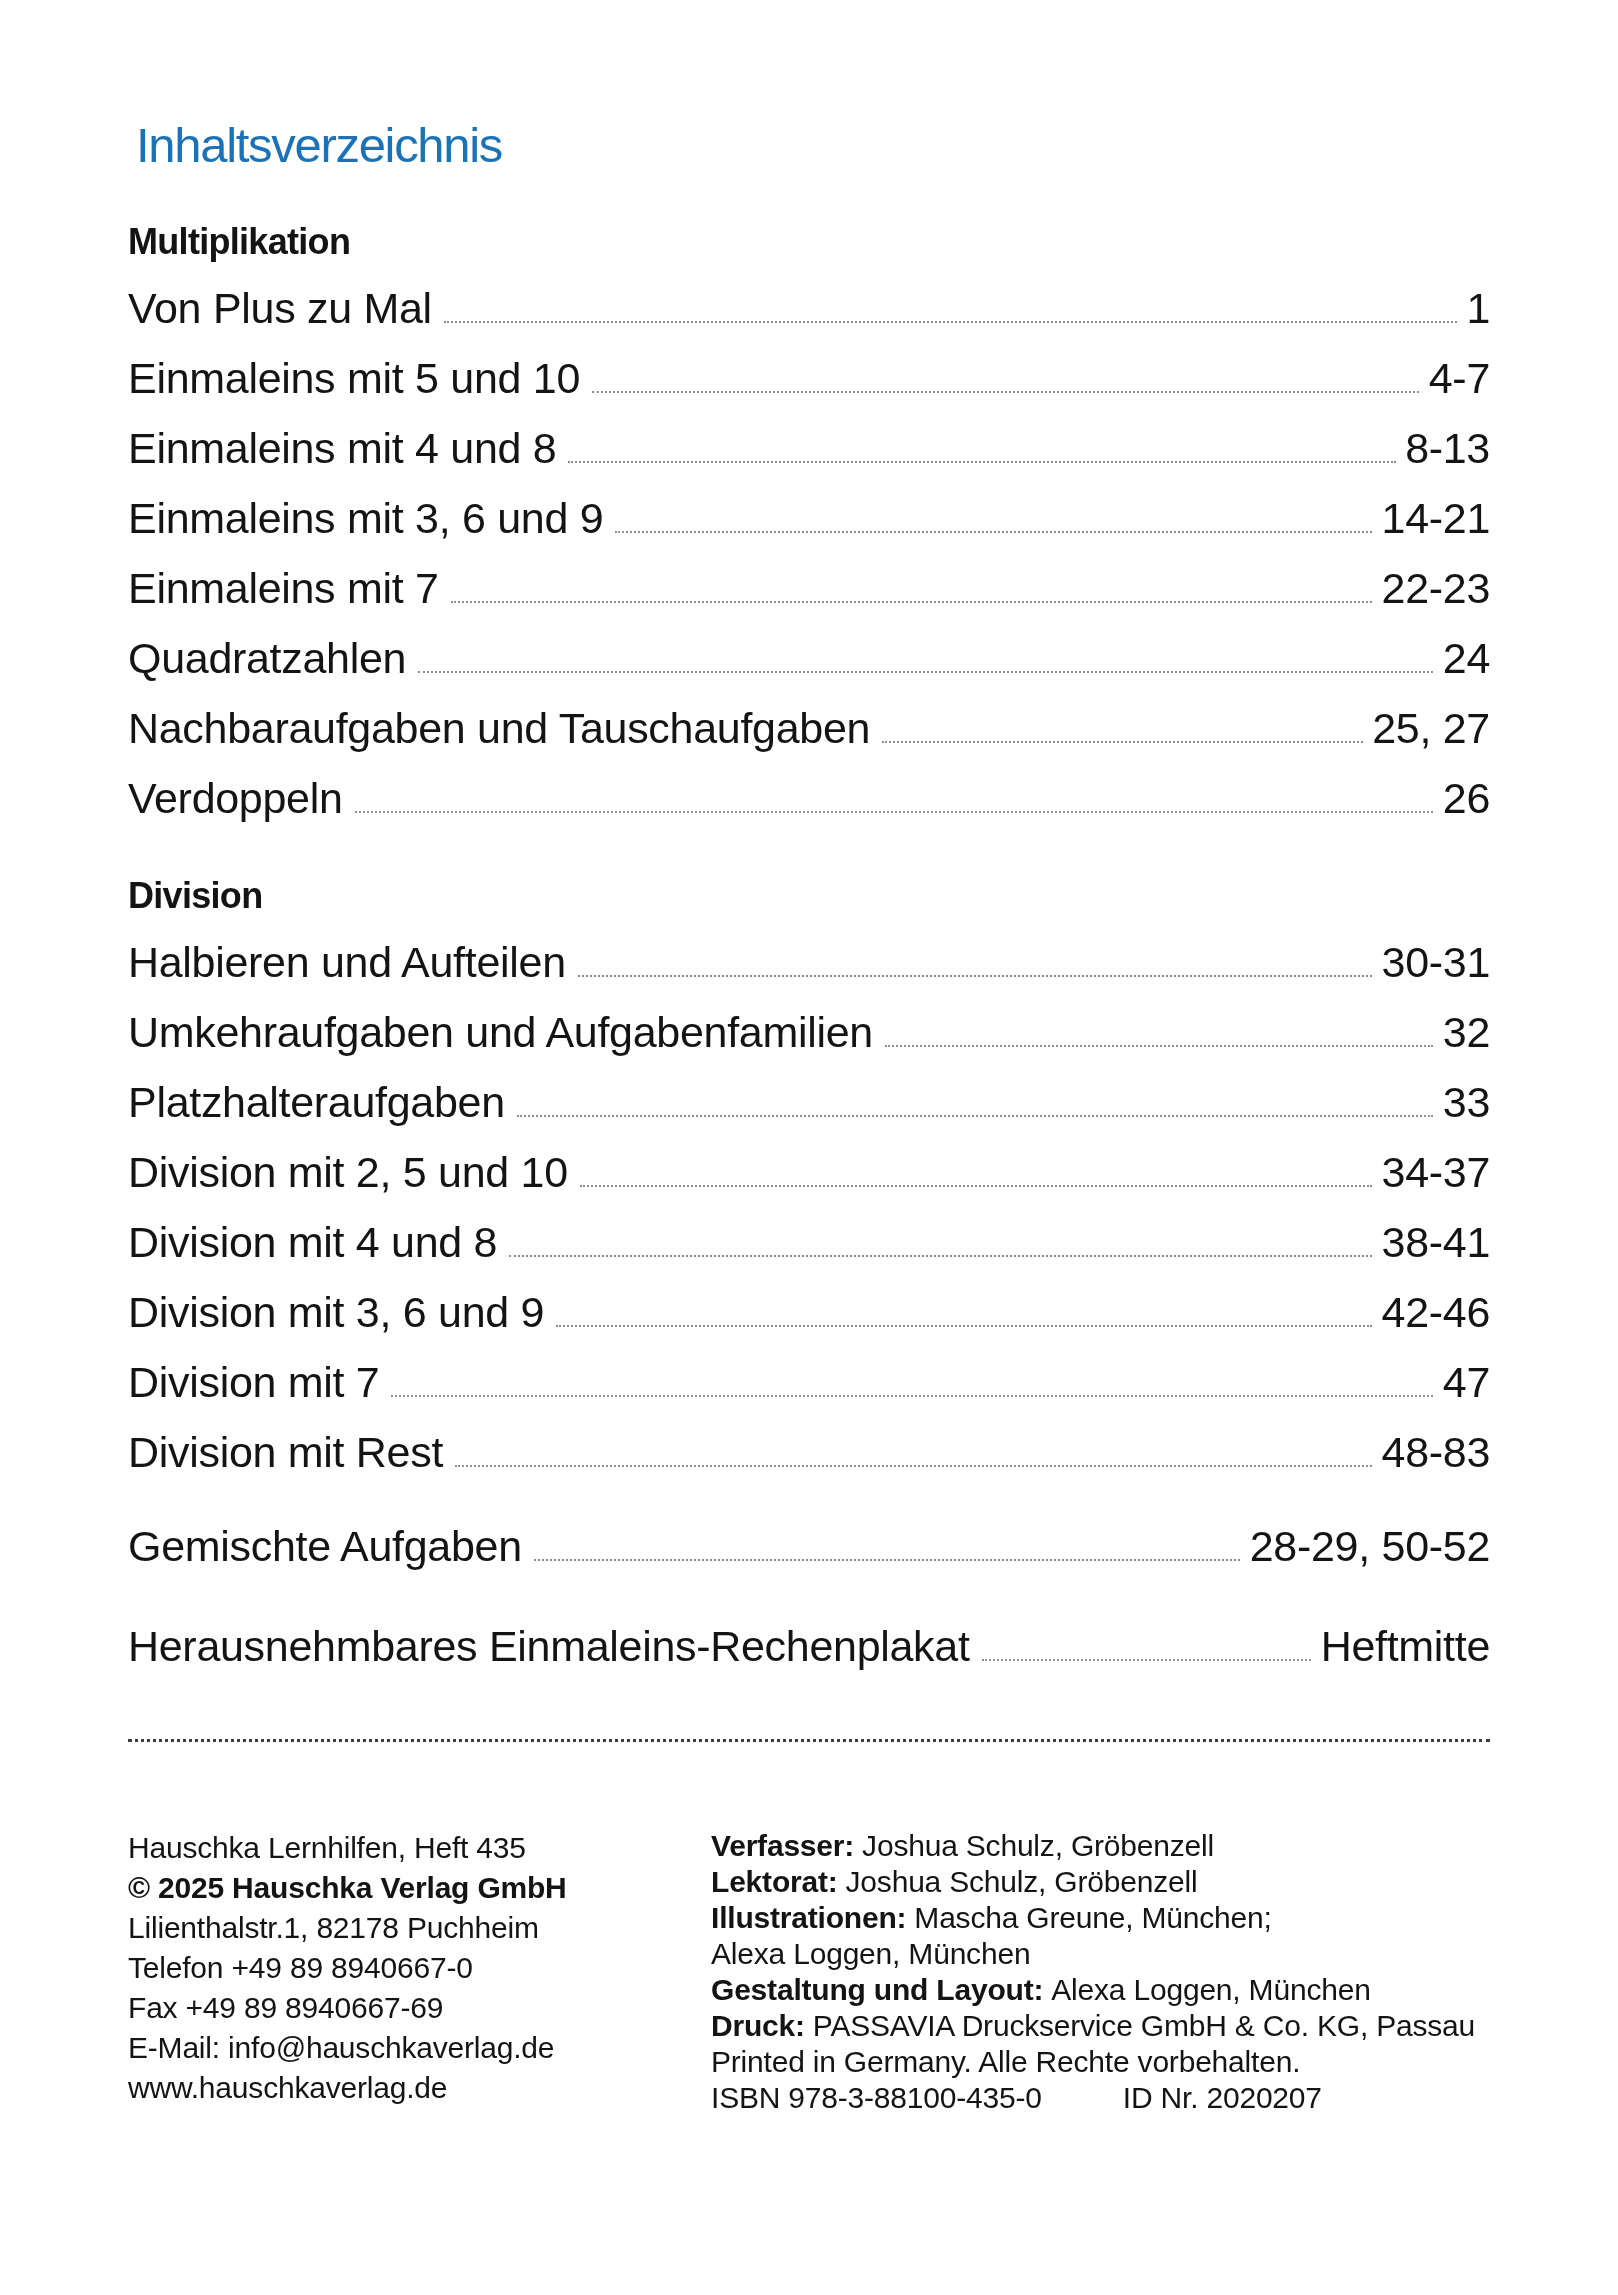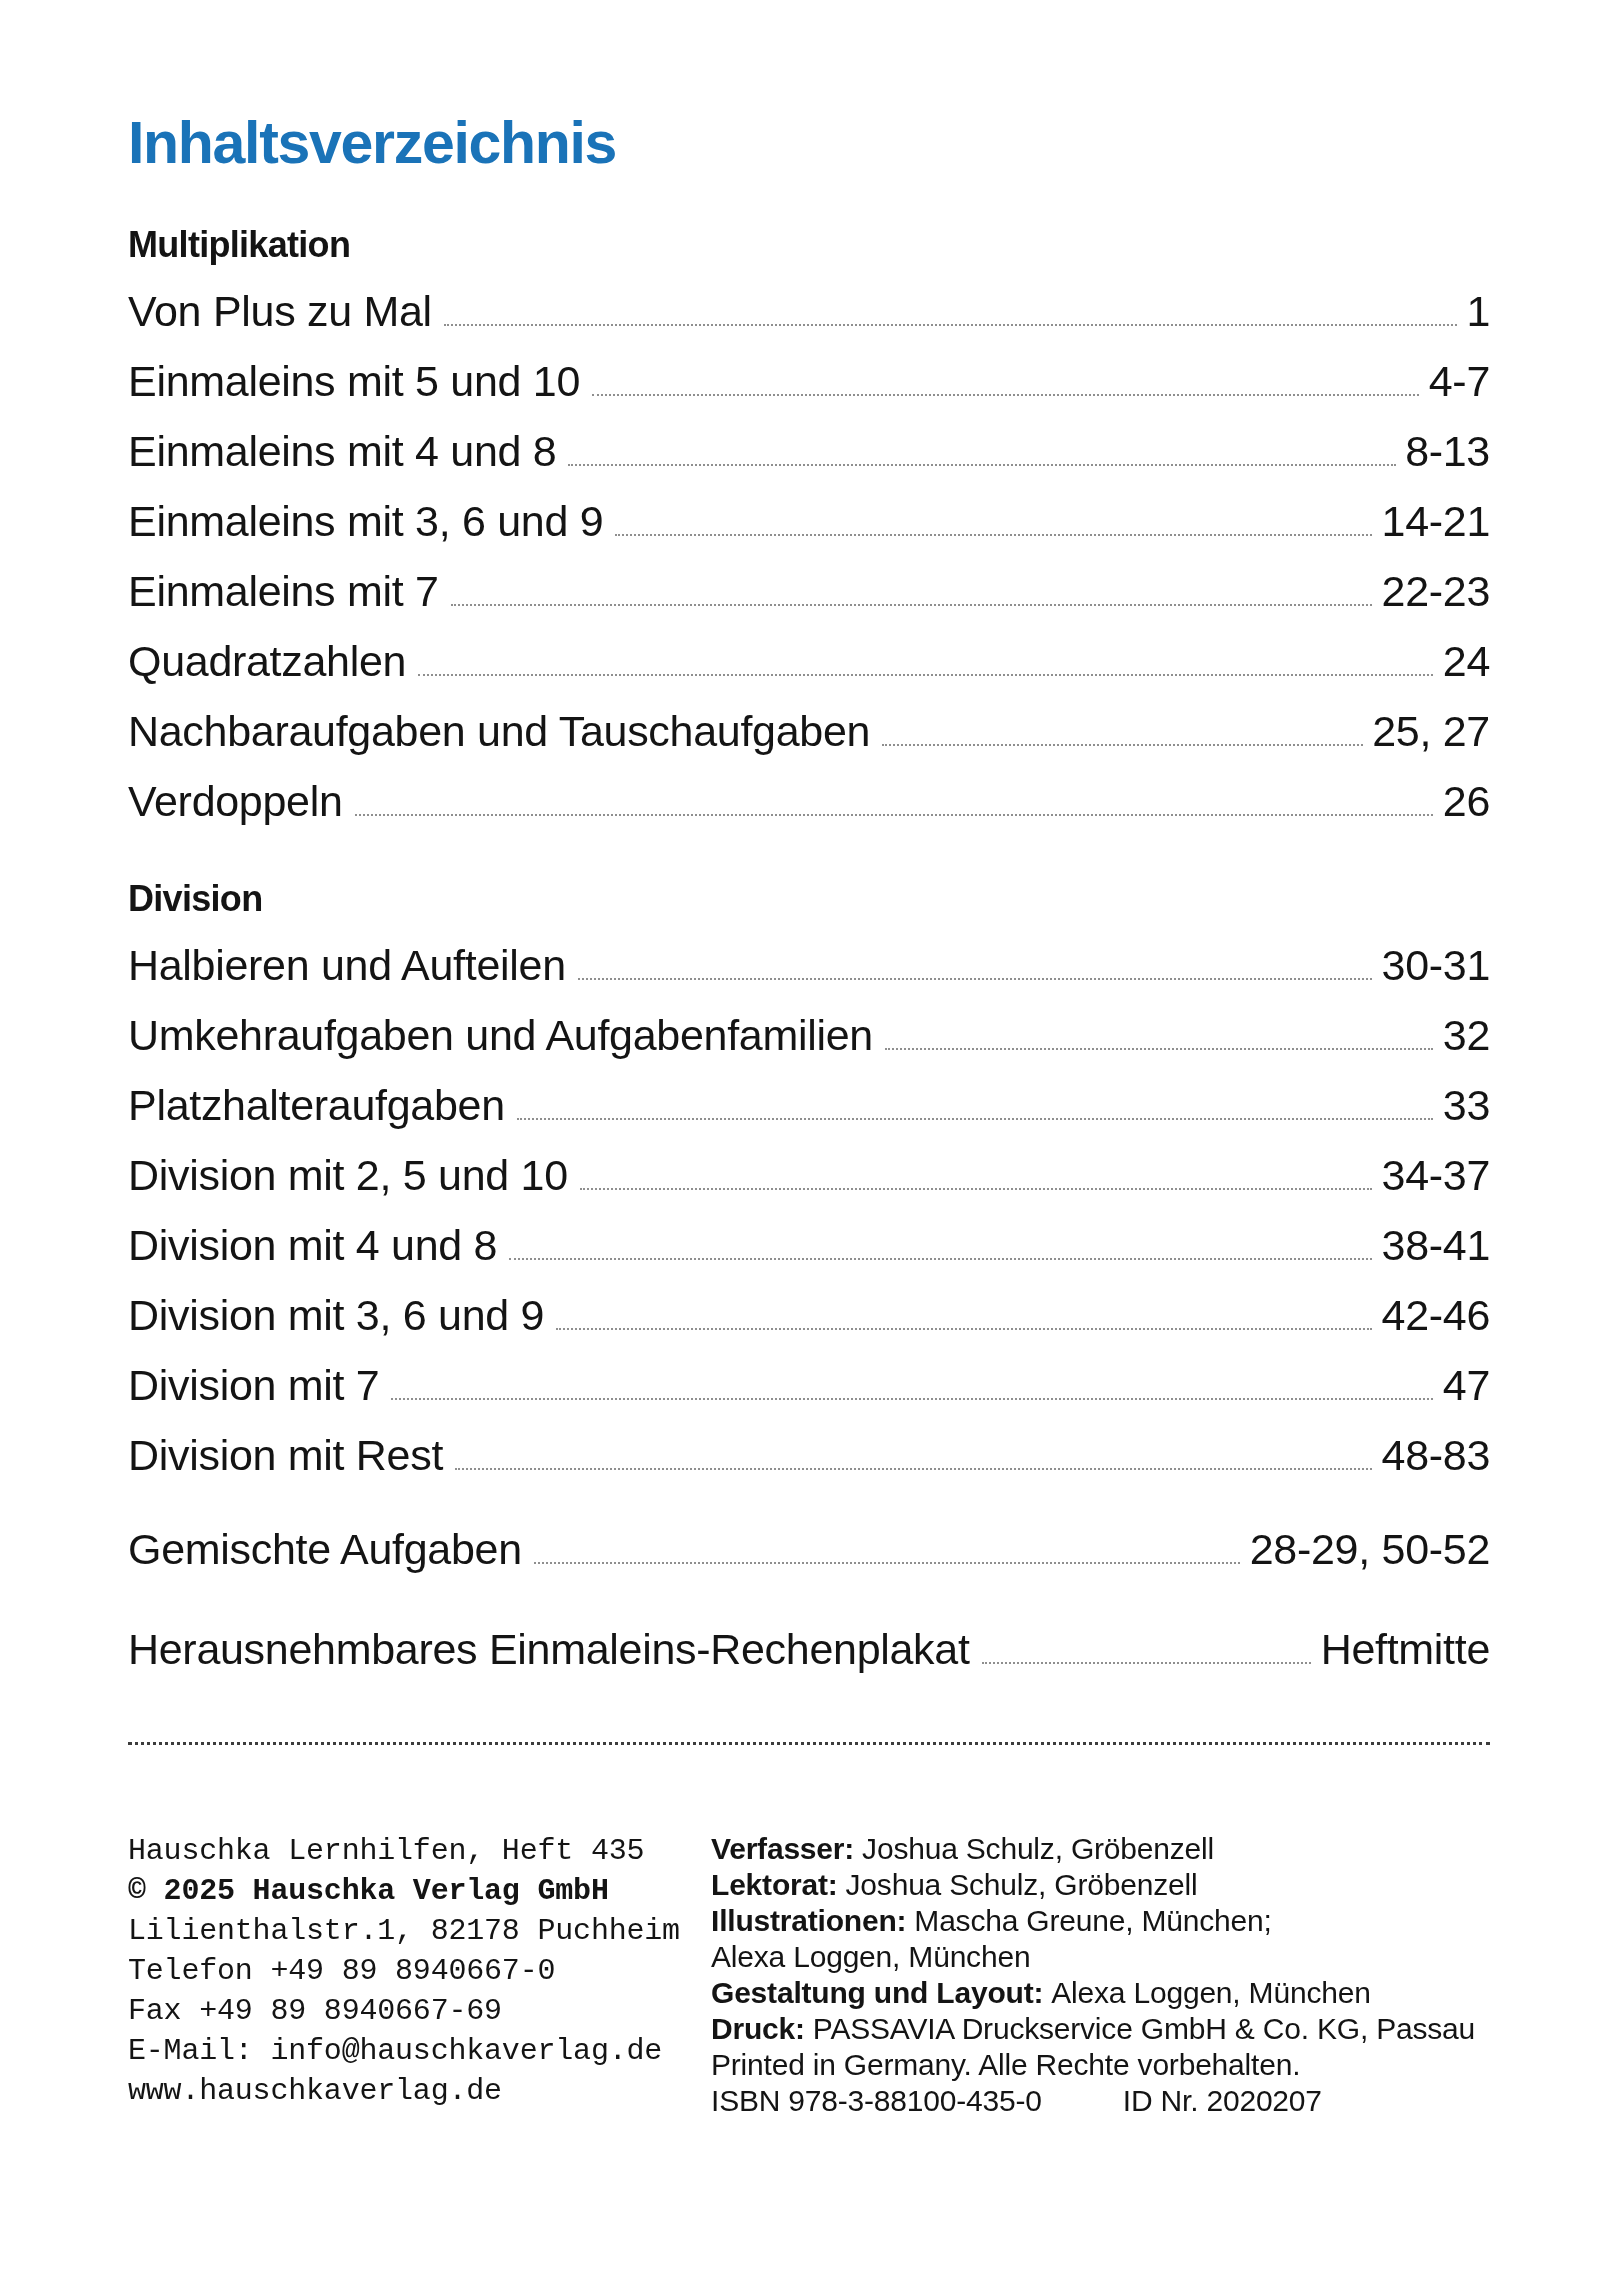--- a/index.html
+++ b/index.html
@@ -7,22 +7,22 @@
   body {
     width: 1618px; height: 2295px;
     background: #ffffff;
     color: #141414;
     font-family: "Liberation Sans", "DejaVu Sans", sans-serif;
     overflow: hidden;
   }
   .page { width: 1618px; height: 2295px; padding: 111px 128px 0 128px; position: relative; }
 
   .title {
-    margin: 0; font-size: 59px; line-height: 1.1;
-    font-weight: 700; letter-spacing: -1.3px; color: #1a73b8;
+    margin: 8px; font-size: 49px; line-height: 1.1;
+    font-weight: 400; letter-spacing: -1.3px; color: #1a73b8;
   }
 
   .section-heading {
     display: flex; align-items: flex-end;
     height: 67px; margin-top: 20px;
     font-size: 36px; font-weight: 700; letter-spacing: -0.7px; line-height: 1;
   }
   .section-heading.division { margin-top: 24px; height: 70px; }
 
   .row {
@@ -36,21 +36,21 @@
     margin: 0 9.4px 6.7px 12px;
   }
   .row .pages { white-space: nowrap; }
 
   .gap-lg { margin-top: 24px; }
   .gap-xl { margin-top: 30px; }
 
   .divider { margin-top: 71px; width: 100%; height: 0; border-top: 3.4px dotted #3c3c3c; }
 
   .imprint { display: flex; margin-top: 86px; font-size: 30px; letter-spacing: -0.2px; }
-  .imprint-left { width: 583px; font-family: Liberation Mono, monospace; }
+  .imprint-left { width: 583px; }
   .imprint-left .line { line-height: 40px; white-space: nowrap; }
   .imprint-right { flex: 1; }
   .imprint-right .line { line-height: 36px; white-space: nowrap; }
   .b { font-weight: 700; }
   .imp-label { font-weight: 700; margin-right: 8px; }
   .imp-label:empty { margin-right: 0; }
   .isbn-line { display: flex; line-height: 36px; }
   .isbn-line .id { margin-left: 81px; }
 </style>
 </head>

